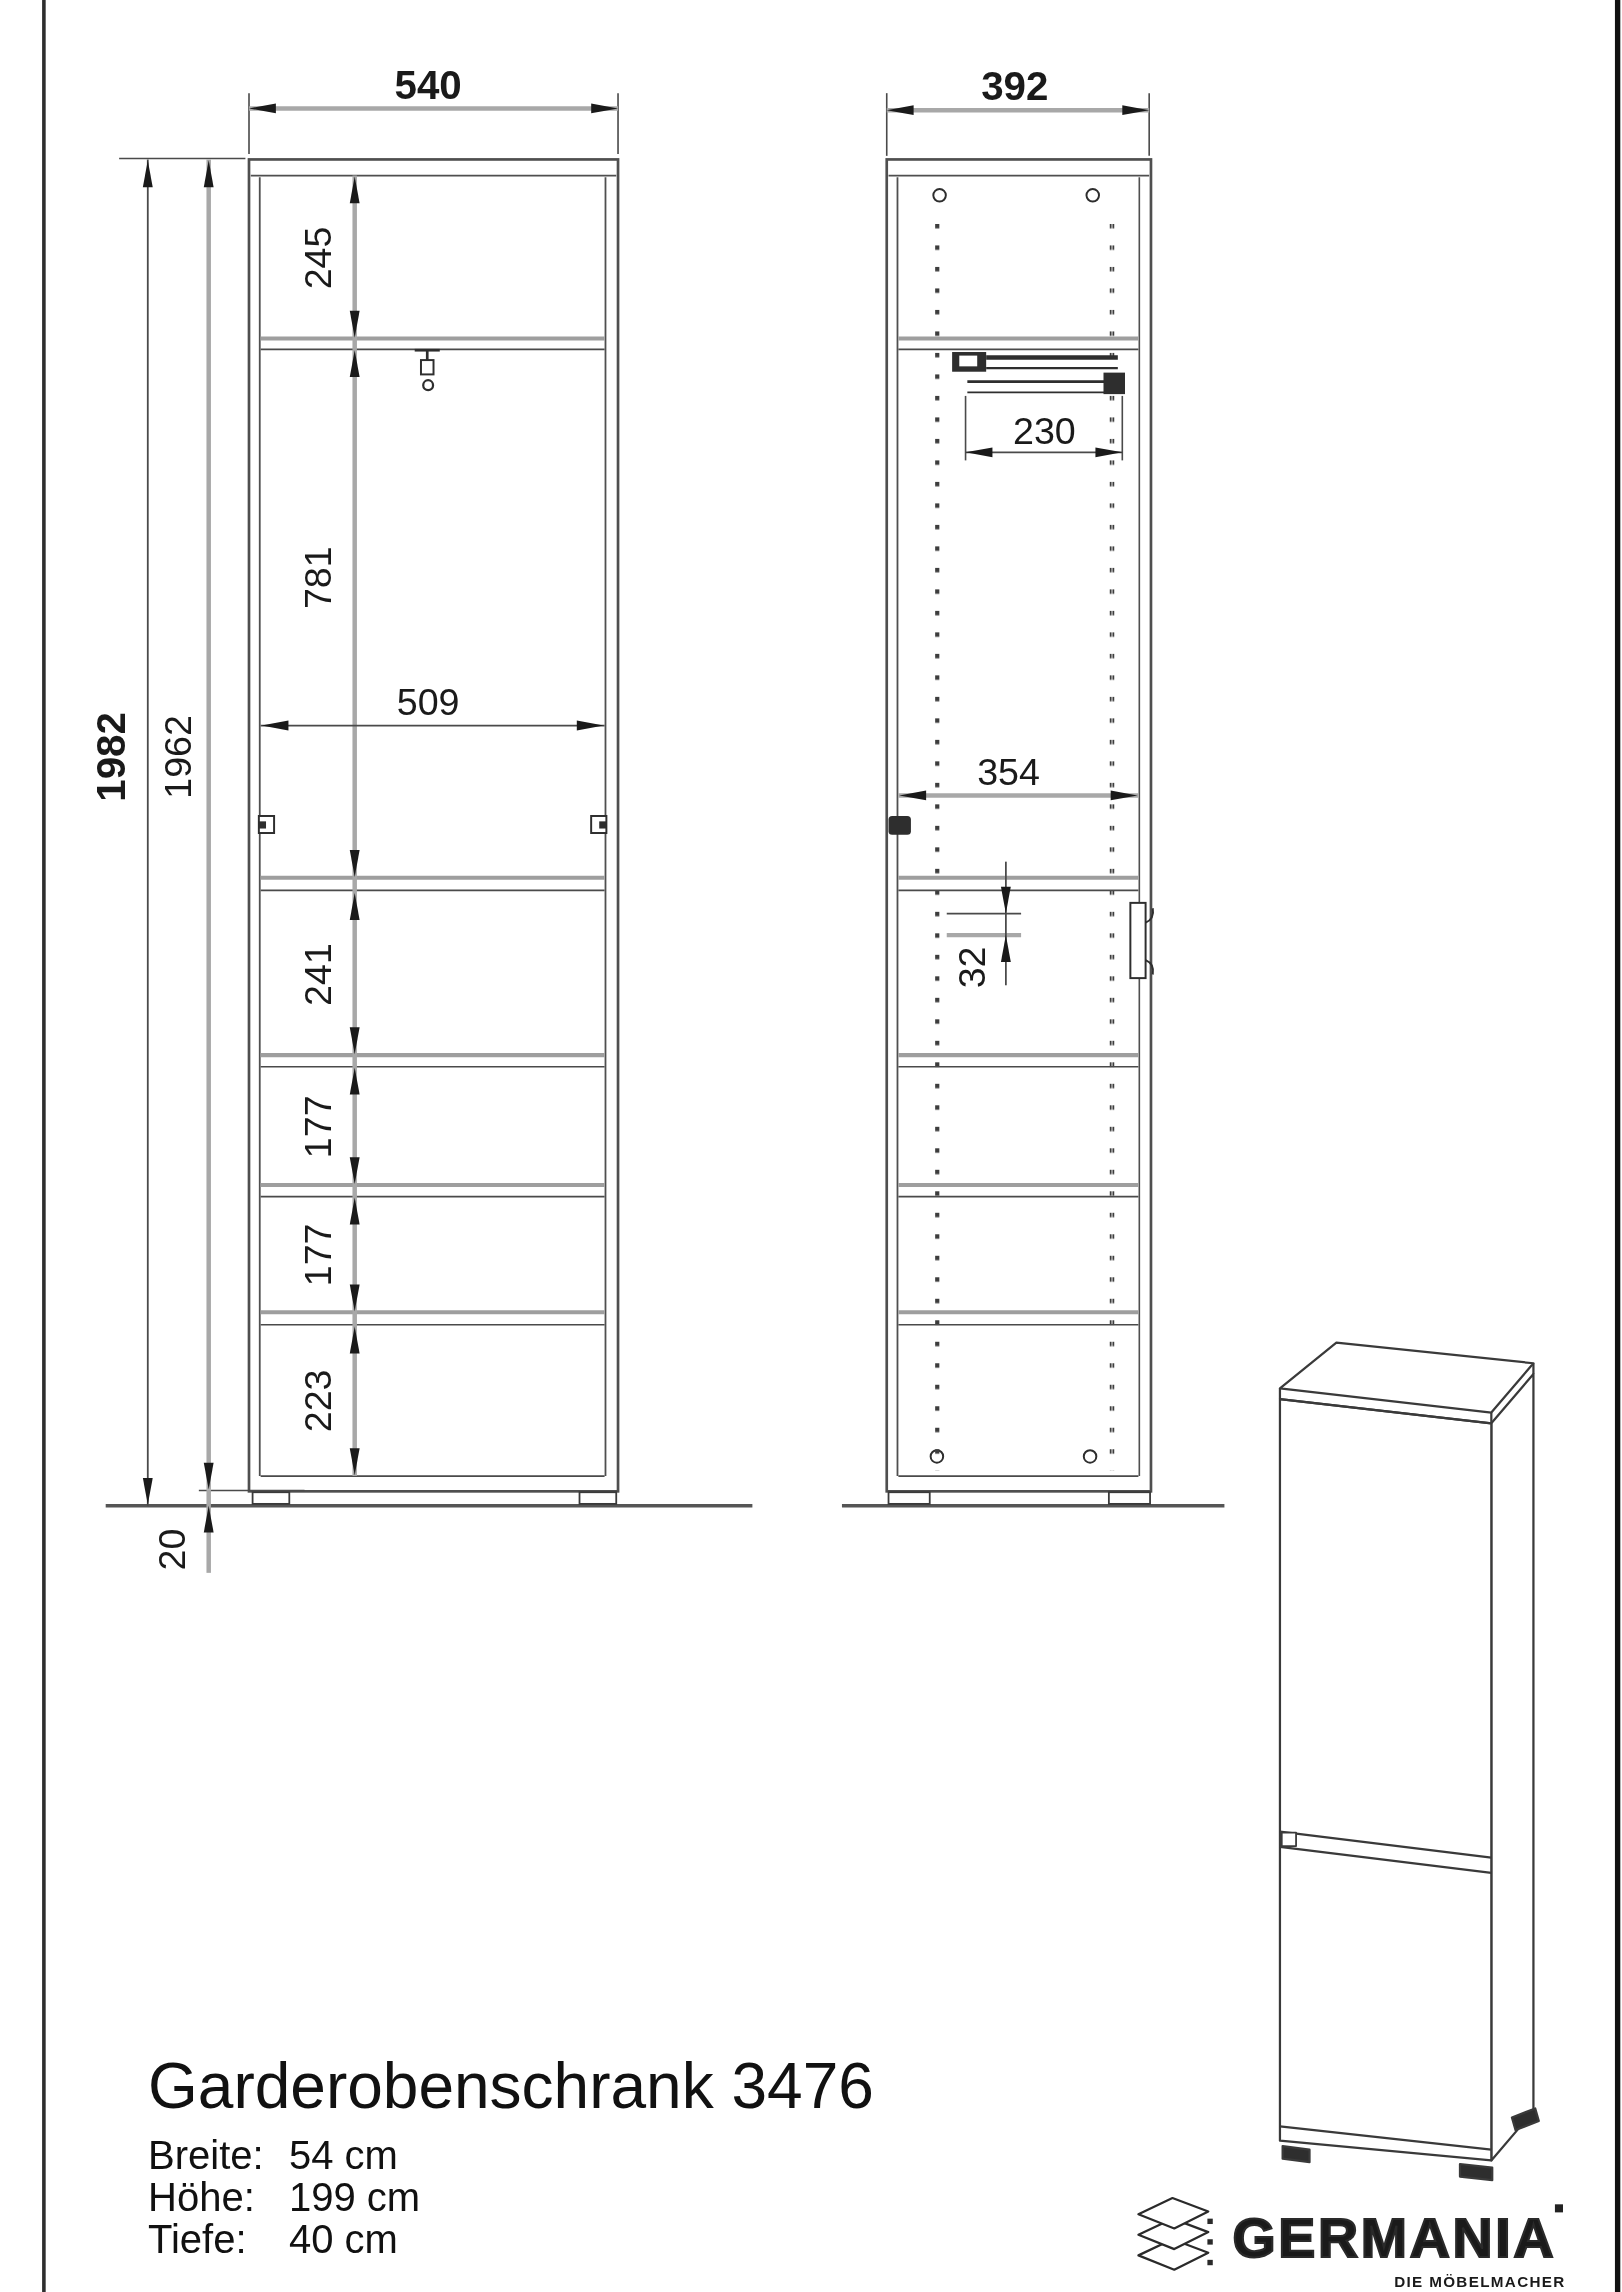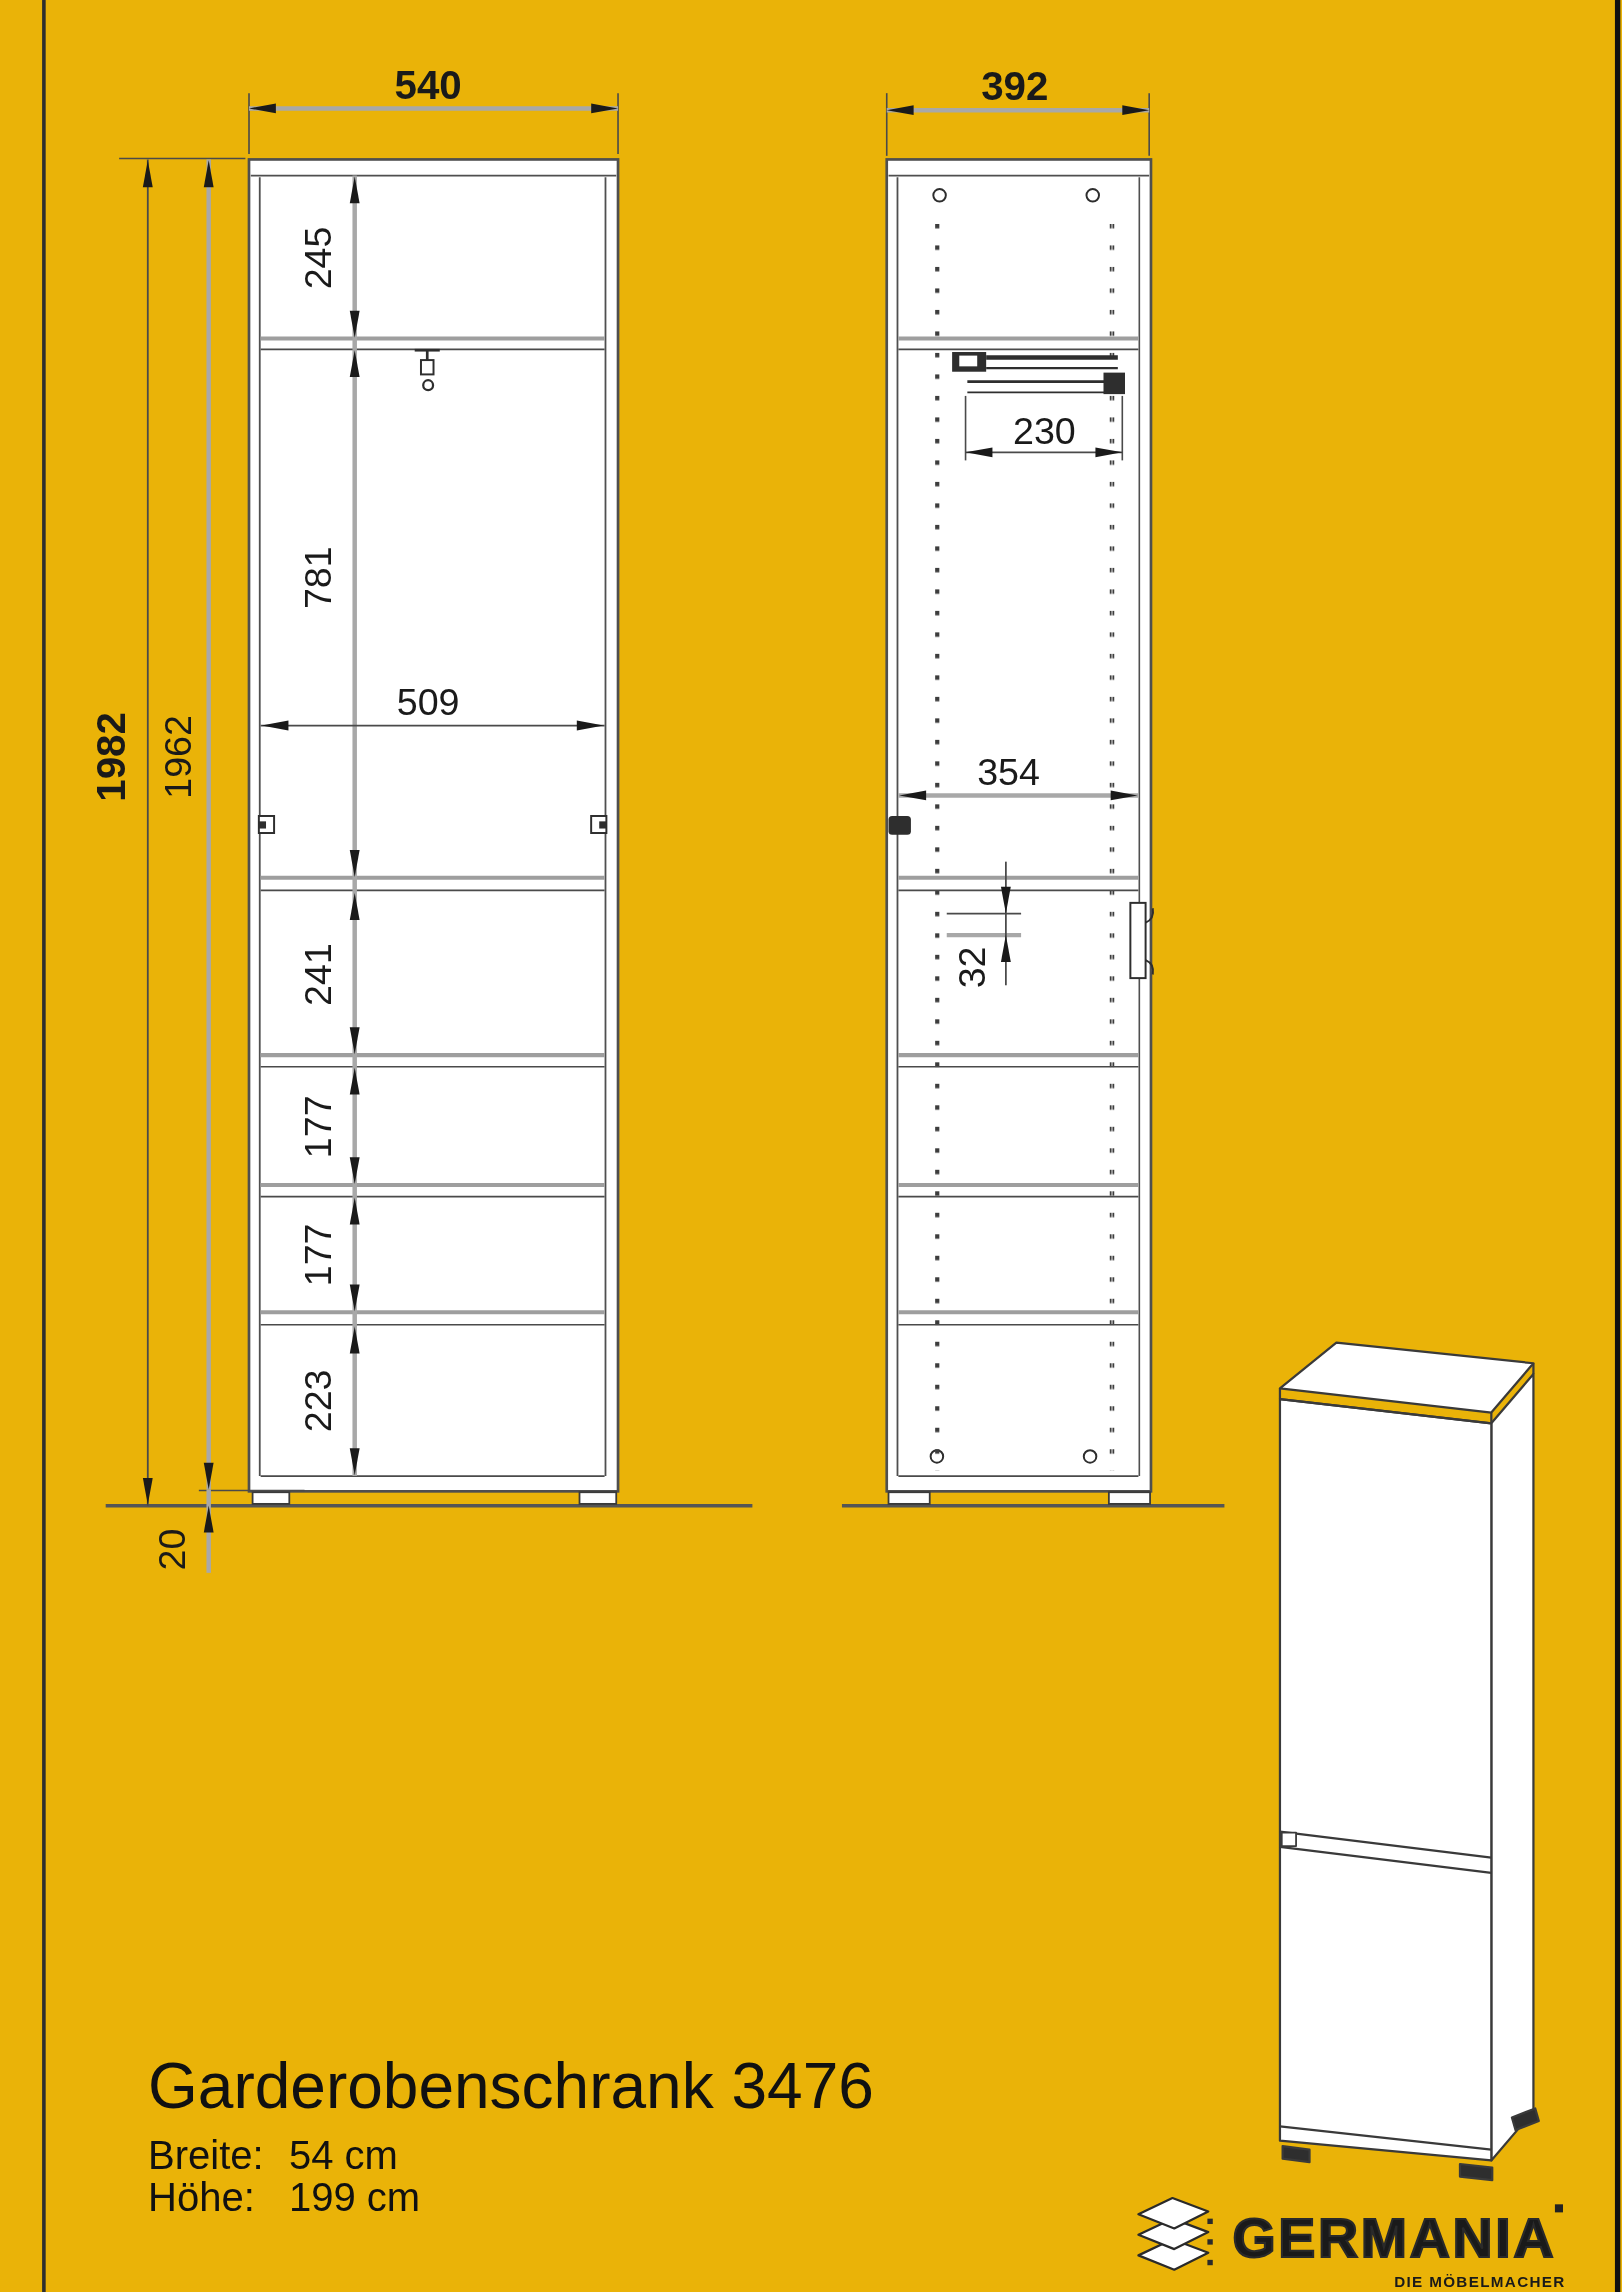--- a/index.html
+++ b/index.html
@@ -1,16 +1,16 @@
 <!DOCTYPE html>
 <html style="font-size:14.3px"><head>
 <meta charset="utf-8">
 <style>
   html,body{margin:0;padding:0;background:#e8e8e8;}
-  .page{position:relative;width:1623px;height:2293px;background:#eab308;overflow:hidden;
+  .page{position:relative;width:1623px;height:2293px;background:#ffffff;overflow:hidden;
         font-family:"Liberation Sans", sans-serif;}
   .page svg{position:absolute;left:0;top:0;}
   svg text{font-family:"Liberation Sans", sans-serif;fill:#1a1a1a;}
   .dimtxt{font-size:42px;}
   .dimtxt-b{font-size:45px;font-weight:bold;}
   .product{position:absolute;left:148px;top:2049px;color:#111;}
   .product .title{font-size:64px;font-weight:normal;letter-spacing:0px;margin-bottom:10.7px;}
   .spec-row{font-size:40px;line-height:42px;}
   .spec-label{display:inline-block;width:141px;}
   .spec-value{display:inline-block;width:100px;text-align:right;white-space:nowrap;}
@@ -243,16 +243,19 @@
 </svg>
 
 <div class="product">
   <div class="title">Garderobenschrank 3476</div>
   <div class="spec-row">
     <span class="spec-label">Breite:</span><span class="spec-value">54 cm</span>
   </div>
   <div class="spec-row">
     <span class="spec-label">Höhe:</span><span class="spec-value">199 cm</span>
   </div>
+  <div class="spec-row">
+    <span class="spec-label">Tiefe:</span><span class="spec-value">40 cm</span>
+  </div>
 </div>
 
 </div>
 
 
 </body></html>

